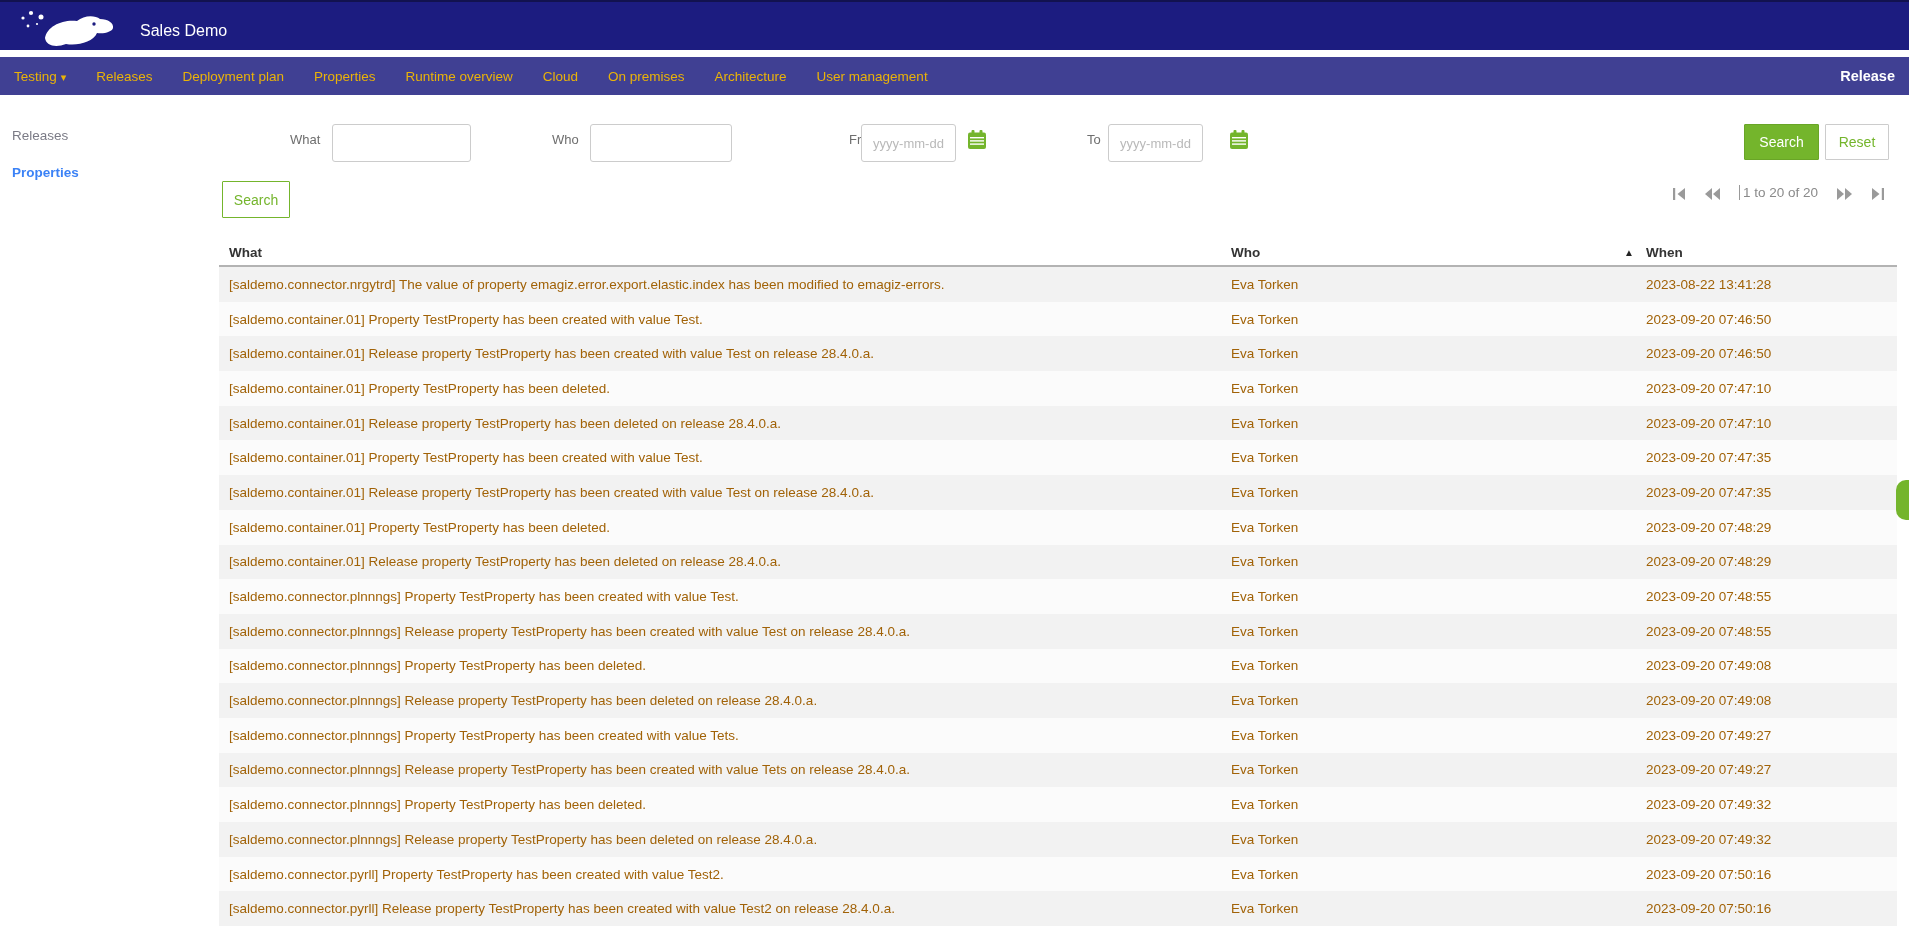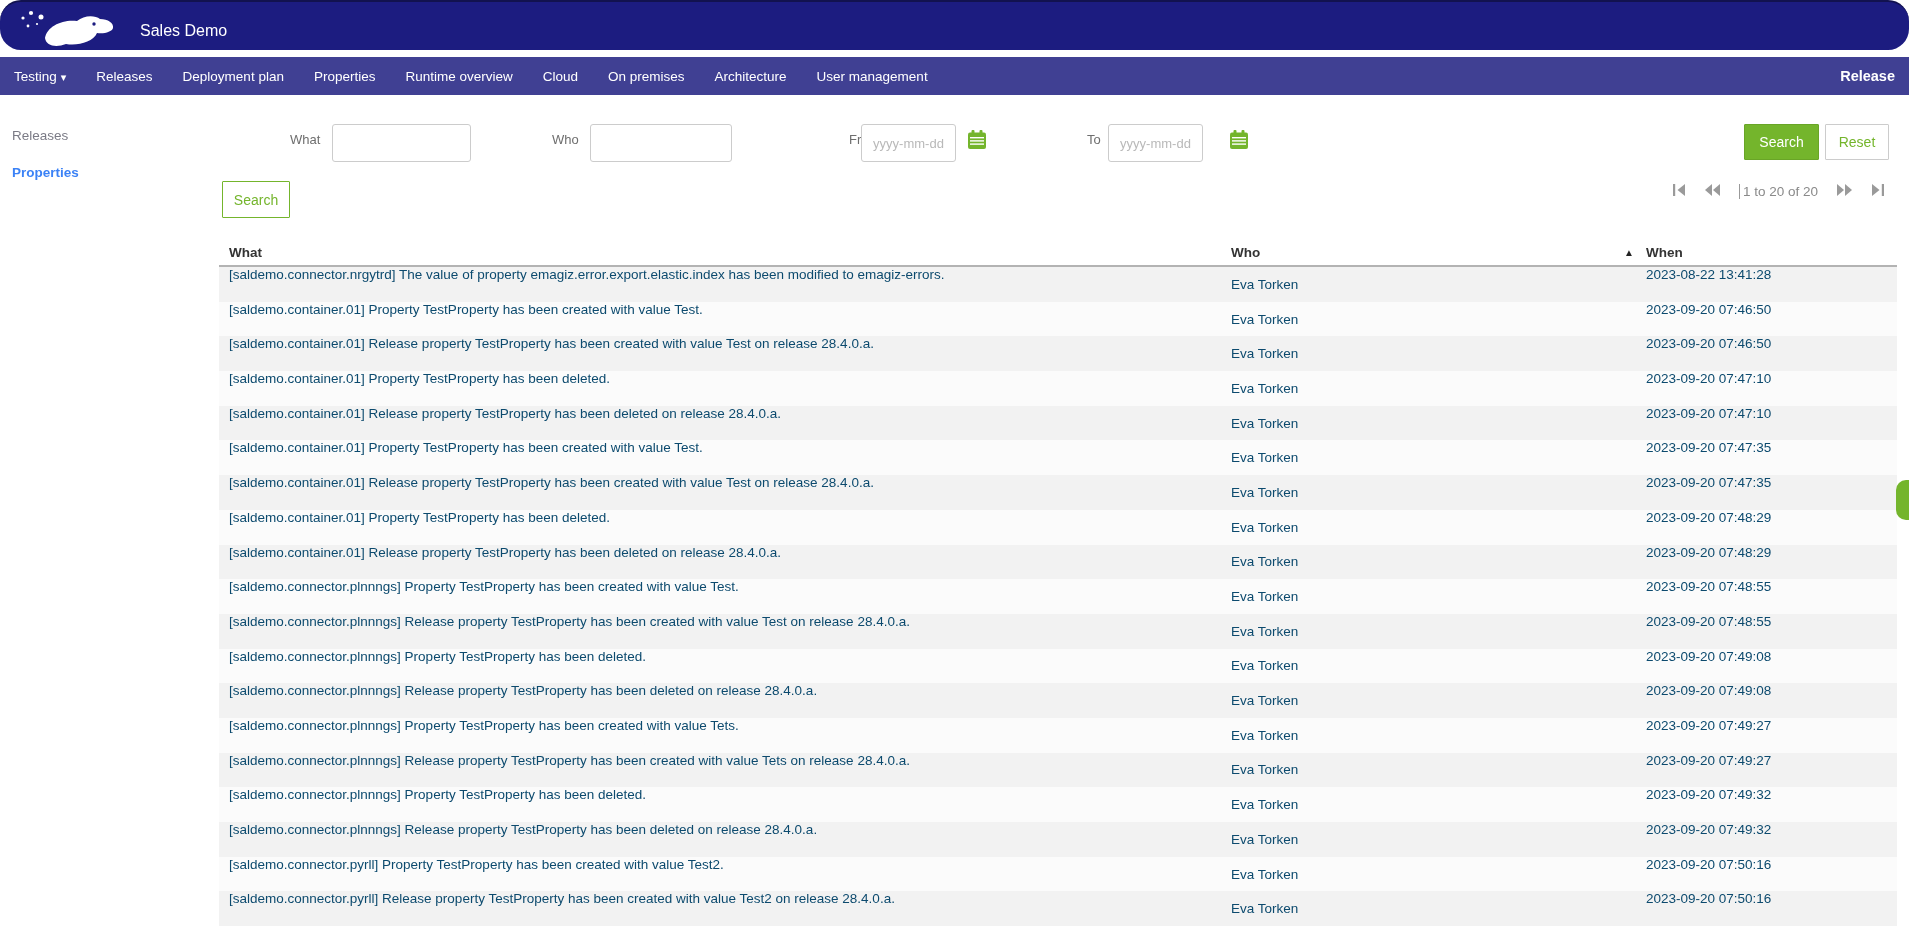--- a/index.html
+++ b/index.html
@@ -2,34 +2,34 @@
 <html><head>
 <meta charset="utf-8">
 <style>
   * { margin:0; padding:0; box-sizing:border-box; }
   html,body { background:#e8e8e8; }
   #app {
     position:relative; width:1909px; height:928px; background:#ffffff;
     font-family:"Liberation Sans", sans-serif; overflow:hidden;
   }
   
-  .topbar { position:absolute; top:0; left:0; right:0; height:50px; background:#1c1c80; border-top:2px solid #12124f;border-radius:21px; }
+  .topbar { position:absolute; top:0; left:0; right:0; height:50px; background:#1c1c80; border-top:2px solid #12124f; }
   .logo { position:absolute; left:14px; top:5px; }
   .brand-title { position:absolute; left:140px; top:0; height:57px; display:flex; align-items:center;
                  color:#fff; font-size:16px; }
   .top-nav { position:absolute; left:722px; top:0; height:57px; display:flex; }
   .tnav-item { display:flex; align-items:center; padding:0 18px; color:#fff; font-size:14.5px; cursor:pointer; white-space:nowrap; }
   .tnav-item.active { background:#4c4d9e; }
   .top-nav-right { position:absolute; right:0; top:0; height:57px; display:flex; }
   .top-nav-right .tnav-item { text-transform:none; font-size:14.5px; padding:0 15px; }
   
   .subbar { position:absolute; top:57px; left:0; right:0; height:38px; background:#404093;
             display:flex; align-items:center; padding:0 14px; }
   .snav-items { display:flex; align-items:center; }
-  .snav-item { color:#ffffff; font-size:13.5px; margin-right:30px; cursor:pointer; white-space:nowrap; }
+  .snav-item { color:#eab308; font-size:13.5px; margin-right:30px; cursor:pointer; white-space:nowrap; }
   .snav-item .caret { font-size:11px; margin-left:4px; }
   .history-title { margin-left:auto; color:#fff; font-size:14.5px; font-weight:bold; }
   
   .sidebar { position:absolute; top:95px; left:0; width:205px; bottom:0; background:#fff; padding-top:22px; }
   .side-item { padding:11px 12px; font-size:13.5px; color:#7b7b86; cursor:pointer; }
   .side-item.active { color:#3b82f6; font-weight:bold; }
   
   .f-label { position:absolute; font-size:13px; color:#6e6e6e; top:132px; }
   .txt { position:absolute; height:32px; border:1px solid #cccccc; border-radius:3px;
          padding:18px 8px; font-size:13px; color:#444; font-family:"Liberation Sans",sans-serif; outline:none; }
@@ -37,32 +37,32 @@
   .txt::placeholder { color:#b9b9b9; }
   .cal-btn { position:absolute; width:18px; height:19px; top:130px; background:none; border:none; cursor:pointer; padding:0; }
   .btn { position:absolute; border-radius:1px; font-size:14px; font-family:"Liberation Sans",sans-serif; cursor:pointer; }
   .btn.solid { background:#74b52c; color:#fff; border:1px solid #69a527; }
   .btn.ghost-gray { background:#fff; color:#74b52c; border:1px solid #cccccc; }
   .btn.ghost-green { background:#fff; color:#74b52c; border:1px solid #74b52c; }
   #search-top { left:1744px; top:124px; width:75px; height:36px; }
   #reset-top  { left:1825px; top:124px; width:64px; height:36px; }
   #search-left{ left:222px;  top:181px; width:68px; height:37px; }
   
-  .pagination { position:absolute; top:184px; right:25px; height:24px; display:flex; align-items:flex-start; gap:19px; }
+  .pagination { position:absolute; top:176px; right:25px; height:24px; display:flex; align-items:flex-end; gap:19px; }
   .pg-btn { background:none; border:none; cursor:pointer; padding:0; display:flex; align-items:center; }
   .pg-text { font-size:13.5px; color:#8a8a8a; border-left:1px solid #999; padding-left:3px; }
   
   .table { position:absolute; left:219px; top:240px; width:1678px; }
   .thead { display:flex; align-items:center; height:27px; font-size:13.5px; font-weight:bold; color:#333;
            border-bottom:2px solid #b3b3b3; }
   .col-what { width:1012px; padding-left:10px; }
   .col-who  { width:415px; display:flex; align-items:center; justify-content:space-between; padding-right:12px; }
   .col-when { flex:1; }
   .sort-arrow { font-size:10px; color:#222; }
-  .trow { display:flex; height:34.7px; font-size:13.5px; color:#0c4a6e; cursor:pointer; }
+  .trow { display:flex; align-items:center; height:34.7px; font-size:13.5px; color:#a16207; cursor:pointer; }
   .trow:nth-child(odd) { background:#f2f2f2; }
   .trow:nth-child(even){ background:#fbfbfb; }
   .trow .col-who { justify-content:flex-start; }
   
   .side-tab { position:absolute; right:0; top:480px; width:13px; height:40px; background:#74b52c;
               border-radius:10px 0 0 10px; cursor:pointer; }
 </style>
 </head>
 <body>
 

